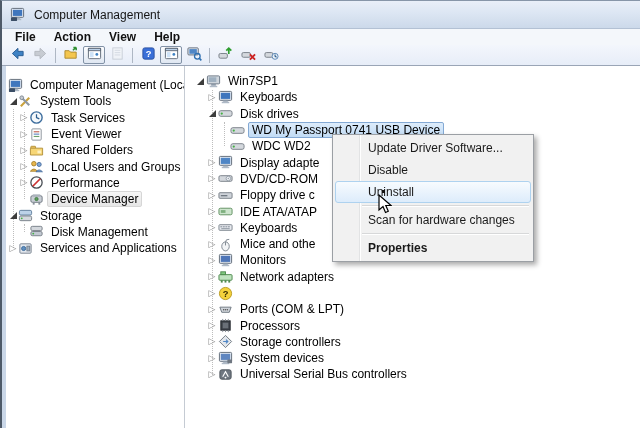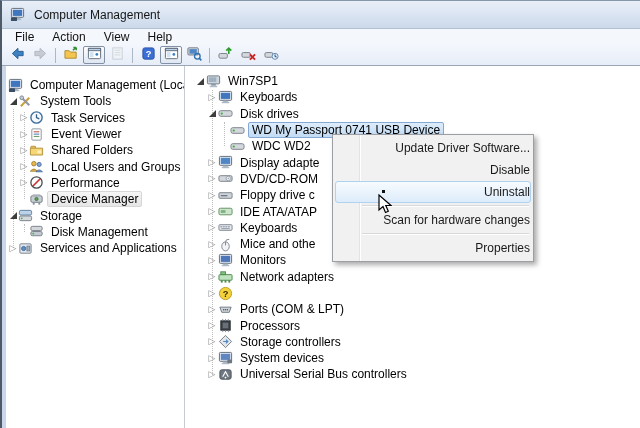--- a/index.html
+++ b/index.html
@@ -5,21 +5,21 @@
   html,body{margin:0;padding:0;}
   body{width:640px;height:428px;overflow:hidden;font-family:"Liberation Sans",sans-serif;background:#fff;}
   .window{position:relative;width:640px;height:428px;box-sizing:border-box;background:#fff;
           border-top:1px solid #8796a8;border-left:2px solid #4e5a68;}
   
   .titlebar{position:absolute;left:0;top:0;right:0;height:27px;display:flex;align-items:center;gap:6px;
             padding-left:8px;background:linear-gradient(#e9eff8,#dce6f3 45%,#ccd9ea);border-bottom:1px solid #b3c1d4;
             font-size:12px;color:#151515;}
   .menubar{position:absolute;left:0;top:28px;right:0;height:16px;display:flex;align-items:center;
            background:#f4f7fb;font-size:12px;color:#111;padding-left:4px;}
-  .menubar .mitem{padding:18px 9px;cursor:default;}
+  .menubar .mitem{padding:18px 9px;cursor:default;font-weight:bold;}
   .toolbar{position:absolute;left:0;top:44px;right:0;height:20px;display:flex;align-items:center;gap:1px;
            padding-left:4px;background:linear-gradient(#f3f6fc,#e7edf8);border-bottom:1px solid #9aa5b6;}
   .tb-btn{width:22px;height:18px;display:flex;align-items:center;justify-content:center;border:1px solid transparent;
           background:transparent;padding:0;border-radius:2px;}
   .tb-btn.framed{border:1px solid #8292a6;background:linear-gradient(#fdfdfe,#dfe7f2);}
   .tb-btn.disabled{opacity:.55;}
   .tb-sep{width:1px;height:15px;background:#aeb7c4;margin:0 3px;}
   
   .frame-strip{position:absolute;left:0;top:65px;bottom:0;width:4px;background:#cad7e8;}
   .left-pane{position:absolute;left:4px;top:65px;bottom:0;width:178px;background:#fff;overflow:hidden;}
@@ -34,23 +34,23 @@
   .ticon{flex:none;width:15px;height:15px;margin-right:3px;display:inline-flex;}
   .ticon svg{width:15px;height:15px;}
   .tlabel{padding:0 3px;border:1px solid transparent;border-radius:2px;line-height:14px;}
   .tlabel.sel-active{border-color:#84a9d4;background:linear-gradient(#ddecfb,#c2dcf5);text-align:right;}
   .tlabel.sel-inactive{border-color:#d6d6d6;background:linear-gradient(#f6f6f6,#e6e6e6);}
   .guide{position:absolute;width:0;border-left:1px dotted #bdbdbd;}
   
   .ctx{position:absolute;left:330px;top:133px;width:202px;box-sizing:border-box;padding:2px 1px;
        border:1px solid #9b9fa4;background:linear-gradient(90deg,#f1f1f1 0 26px,#e2e3e4 26px 27px,#ffffff 27px 28px,#f1f1f1 28px);
        box-shadow:3px 3px 5px rgba(0,0,0,.33);z-index:20;font-size:12px;color:#1a1a1a;}
-  .menu-item{height:20px;line-height:20px;padding-left:32px;margin:0 1px;border:1px solid transparent;border-radius:3px;text-align:right;}
+  .menu-item{height:20px;line-height:20px;padding-left:32px;margin:0 1px;border:1px solid transparent;border-radius:3px;}
   .menu-item.hover{border-color:#aed2ef;background:linear-gradient(#f7fbfe,#ddecfb);}
-  .menu-item.bold{font-weight:normal;}
+  .menu-item.bold{font-weight:bold;}
   .menu-sep{height:0;border-top:1px solid #d7d8d9;border-bottom:1px solid #fff;margin:2px 3px 2px 28px;}
   
   .cursor{position:absolute;left:376px;top:193px;z-index:30;}
   .cursor-dot{position:absolute;left:380px;top:189px;width:3px;height:3px;background:#111;z-index:30;}
 </style>
 </head>
 <body>
 
 <div class="window">
 

